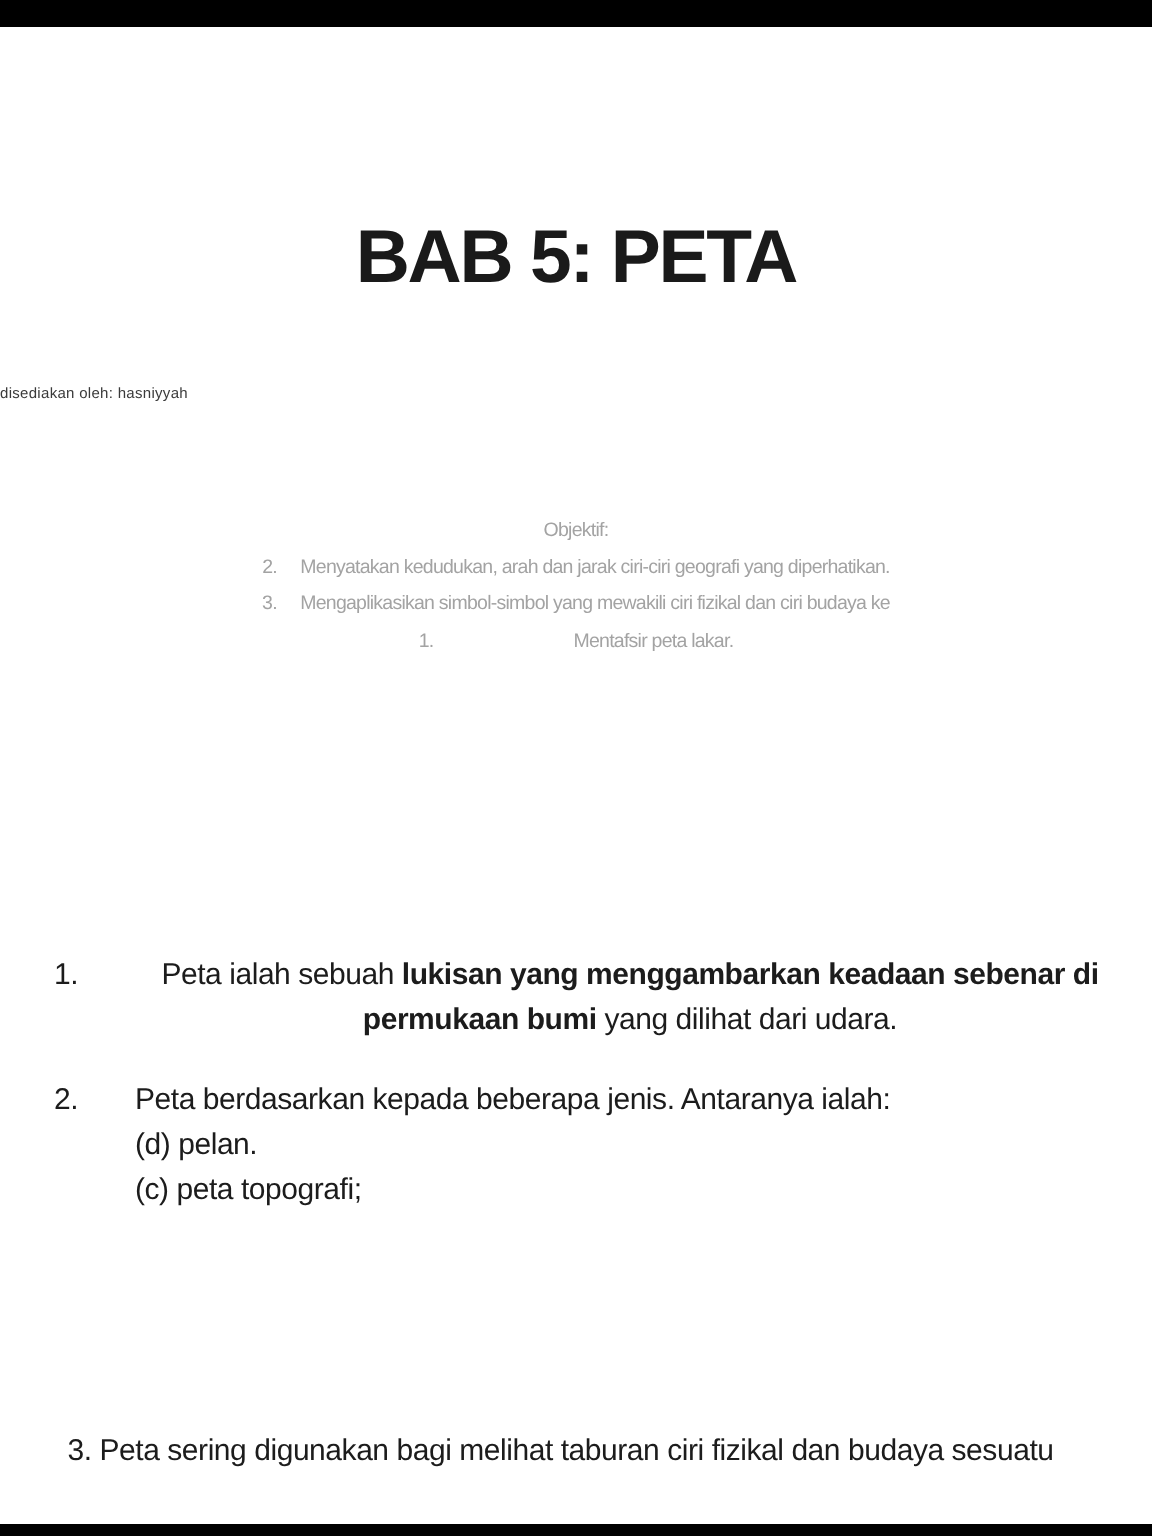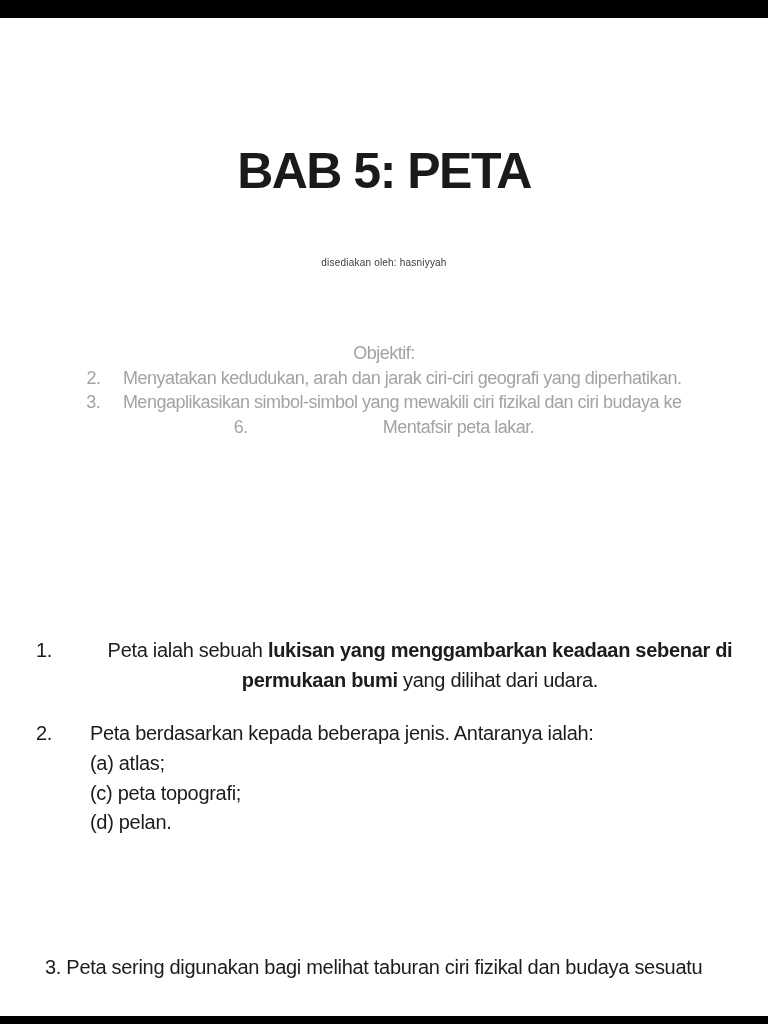--- a/index.html
+++ b/index.html
@@ -22,27 +22,27 @@
 
   
   .title{
     position:absolute;top:142px;left:0;width:768px;margin:0;
     text-align:center;font-size:50px;font-weight:700;line-height:58px;
     letter-spacing:-1.5px;color:var(--title-text);
   }
   .title-line{display:block;}
   .byline{
     position:absolute;top:257px;left:0;width:768px;
-    text-align:center;font-size:10px;letter-spacing:0.2px;color:#3a3a3a;
+    font-size:10px;letter-spacing:0.2px;color:#3a3a3a;
   }
 
   
   .objectives{
     position:absolute;top:341px;left:0;width:768px;
-    text-align:center;font-size:18px;line-height:24.5px;
+    text-align:center;font-size:13px;line-height:24.5px;
     letter-spacing:-0.5px;color:var(--objectives-text);
   }
   .obj-line{white-space:pre;}
 
   
   .note{
     position:absolute;left:36px;width:714px;
     font-size:20px;line-height:29.5px;letter-spacing:-0.3px;
     color:var(--body-text);
   }
@@ -77,37 +77,36 @@
   <h1 class="title">
     <span class="title-line">BAB 5: PETA</span>
   </h1>
 
   <div class="byline">disediakan oleh: hasniyyah</div>
 
   <section class="objectives">
     <div class="obj-line">Objektif:</div>
     <div class="obj-line">2.     Menyatakan kedudukan, arah dan jarak ciri-ciri geografi yang diperhatikan.</div>
     <div class="obj-line">3.     Mengaplikasikan simbol-simbol yang mewakili ciri fizikal dan ciri budaya ke</div>
-    <div class="obj-line">6.                              Mentafsir peta lakar.</div>
+    <div class="obj-line">1.                              Mentafsir peta lakar.</div>
   </section>
 
   <section class="note note-1">
     <span class="num">1.</span>
     <div class="note-body"><span>Peta ialah sebuah </span><span class="bold-seg">lukisan yang menggambarkan keadaan sebenar di permukaan bumi</span><span> yang dilihat dari udara.</span></div>
   </section>
 
   <section class="note note-2">
     <span class="num">2.</span>
     <div class="note-body">Peta berdasarkan kepada beberapa jenis. Antaranya ialah:</div>
   </section>
 
   <section class="sublist">
-    <div>(a) atlas;</div>
+    <div>(d) pelan.</div>
     <div>(c) peta topografi;</div>
-    <div>(d) pelan.</div>
   </section>
 
   <section class="note-flow note-3">
     <div>3. Peta sering digunakan bagi melihat taburan ciri fizikal dan budaya sesuatu</div>
     
   </section>
 
   <section class="note-flow note-4">
     
     

